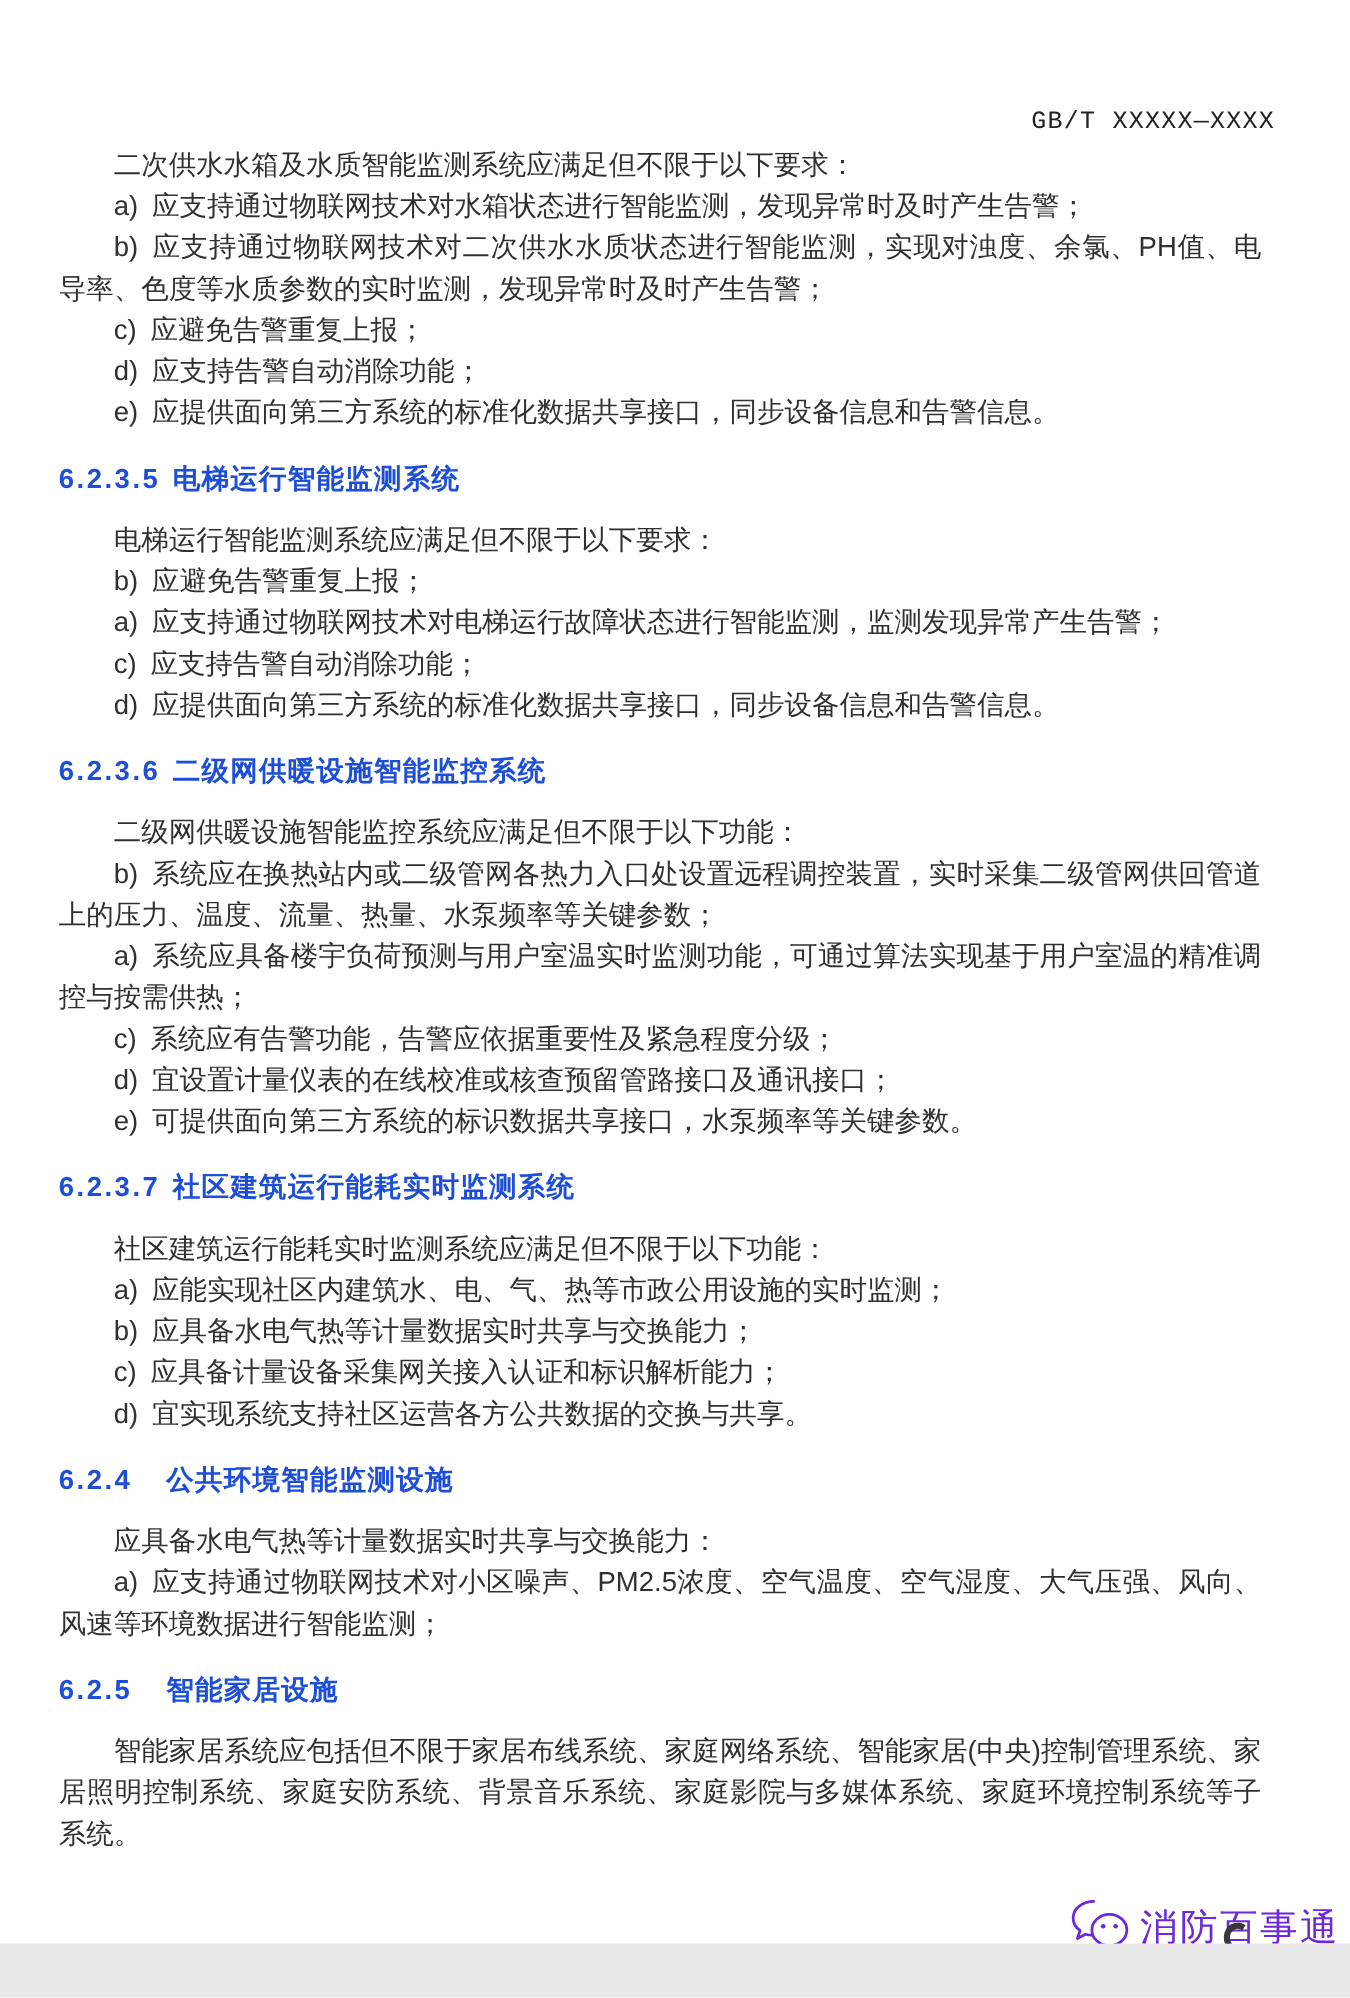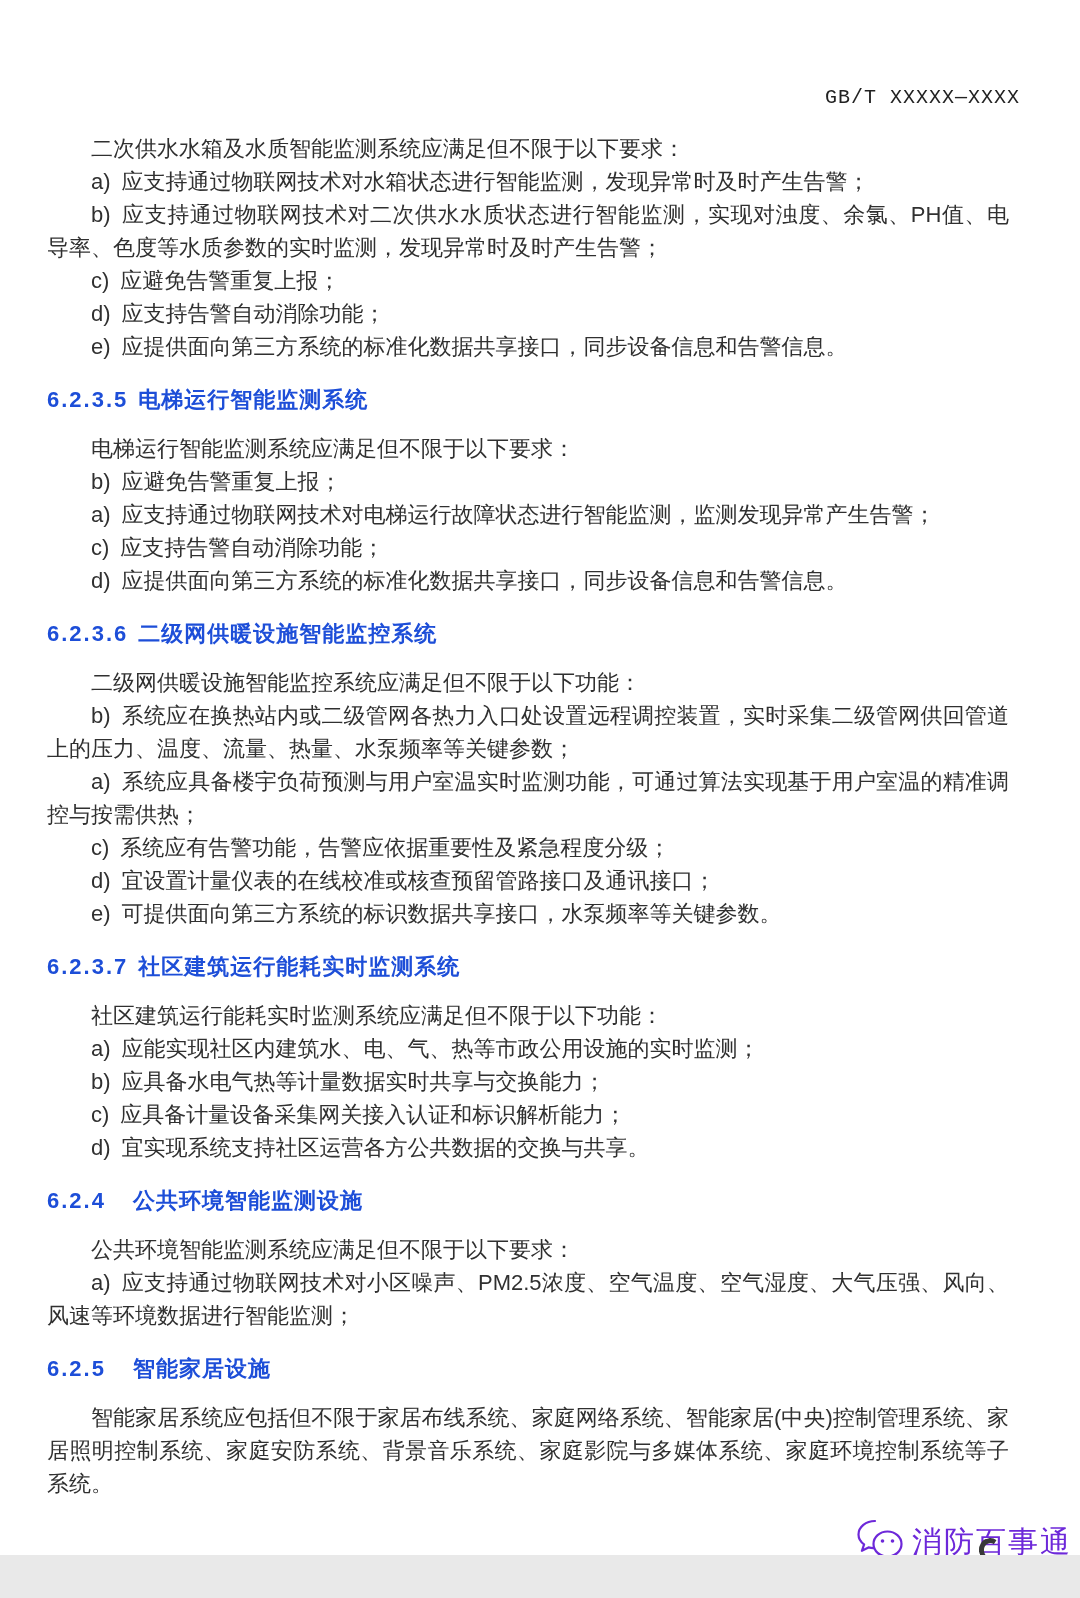--- a/index.html
+++ b/index.html
@@ -16,21 +16,21 @@
     position:absolute;
     top:86px;right:60px;
     font-family:"Liberation Mono","DejaVu Sans Mono",monospace;
     font-size:20px;
     letter-spacing:1px;
     color:#222222;
     white-space:nowrap;
   }
   .doc-body{
     position:absolute;
-    top:132px;left:47px;
+    top:115px;left:47px;
     width:962px;
     font-size:22px;
     line-height:33px;
     text-align:justify;
   }
   .para{
     margin:0;
     text-indent:2em;
   }
   .item-label{
@@ -107,21 +107,21 @@
       <p class="para item"><span class="item-label">c)</span><span class="item-text">系统应有告警功能，告警应依据重要性及紧急程度分级；</span></p>
       <p class="para item"><span class="item-label">d)</span><span class="item-text">宜设置计量仪表的在线校准或核查预留管路接口及通讯接口；</span></p>
       <p class="para item"><span class="item-label">e)</span><span class="item-text">可提供面向第三方系统的标识数据共享接口，水泵频率等关键参数。</span></p>
       <h2 class="heading"><span class="hnum">6.2.3.7</span><span class="htitle">社区建筑运行能耗实时监测系统</span></h2>
       <p class="para">社区建筑运行能耗实时监测系统应满足但不限于以下功能：</p>
       <p class="para item"><span class="item-label">a)</span><span class="item-text">应能实现社区内建筑水、电、气、热等市政公用设施的实时监测；</span></p>
       <p class="para item"><span class="item-label">b)</span><span class="item-text">应具备水电气热等计量数据实时共享与交换能力；</span></p>
       <p class="para item"><span class="item-label">c)</span><span class="item-text">应具备计量设备采集网关接入认证和标识解析能力；</span></p>
       <p class="para item"><span class="item-label">d)</span><span class="item-text">宜实现系统支持社区运营各方公共数据的交换与共享。</span></p>
       <h2 class="heading"><span class="hnum">6.2.4</span><span class="htitle">公共环境智能监测设施</span></h2>
-      <p class="para">公共环境智能监测系统应满足但不限于以下要求：</p>
+      <p class="para">应具备水电气热等计量数据实时共享与交换能力：</p>
       <p class="para item"><span class="item-label">a)</span><span class="item-text">应支持通过物联网技术对小区噪声、PM2.5浓度、空气温度、空气湿度、大气压强、风向、风速等环境数据进行智能监测；</span></p>
       <h2 class="heading"><span class="hnum">6.2.5</span><span class="htitle">智能家居设施</span></h2>
       <p class="para">智能家居系统应包括但不限于家居布线系统、家庭网络系统、智能家居(中央)控制管理系统、家居照明控制系统、家庭安防系统、背景音乐系统、家庭影院与多媒体系统、家庭环境控制系统等子系统。</p>
     </main>
 
   <div class="watermark" style="color: #6d28d9;">
     <span class="wm-icon">
       <svg width="52" height="48" viewBox="0 0 52 48" fill="none" xmlns="http://www.w3.org/2000/svg">
         <path d="M21 5 C12 5 4.5 11 4.5 18.5 c0 4.2 2.3 7.6 5.6 9.9 l-2.2 6.4 6.6-3.4 c1.8 .5 3.8 .8 5.5 .7" stroke="currentColor" stroke-width="2.2" stroke-linecap="round" stroke-linejoin="round"></path>
         <ellipse cx="33.5" cy="28" rx="14" ry="12.5" stroke="currentColor" stroke-width="2.2"></ellipse>

